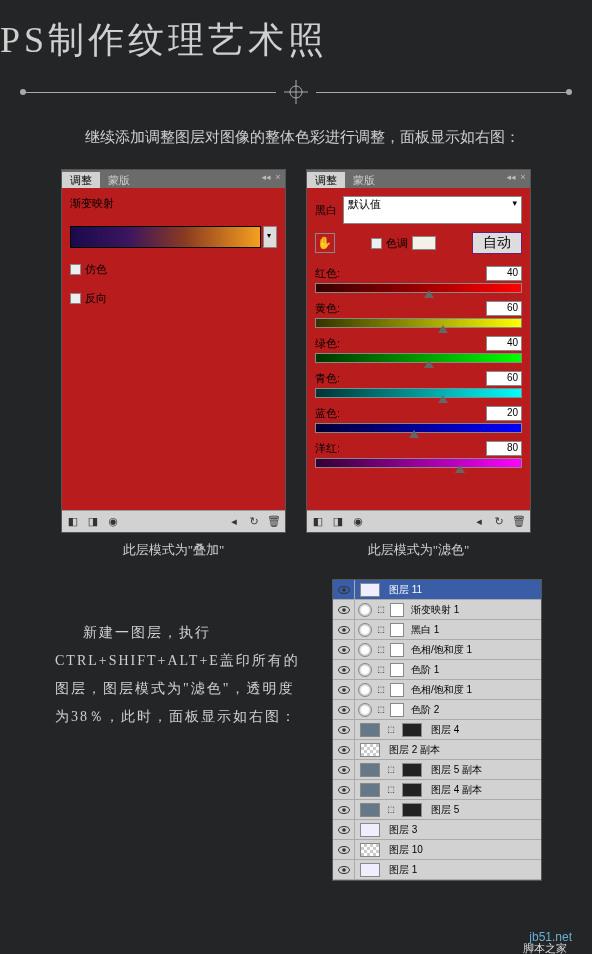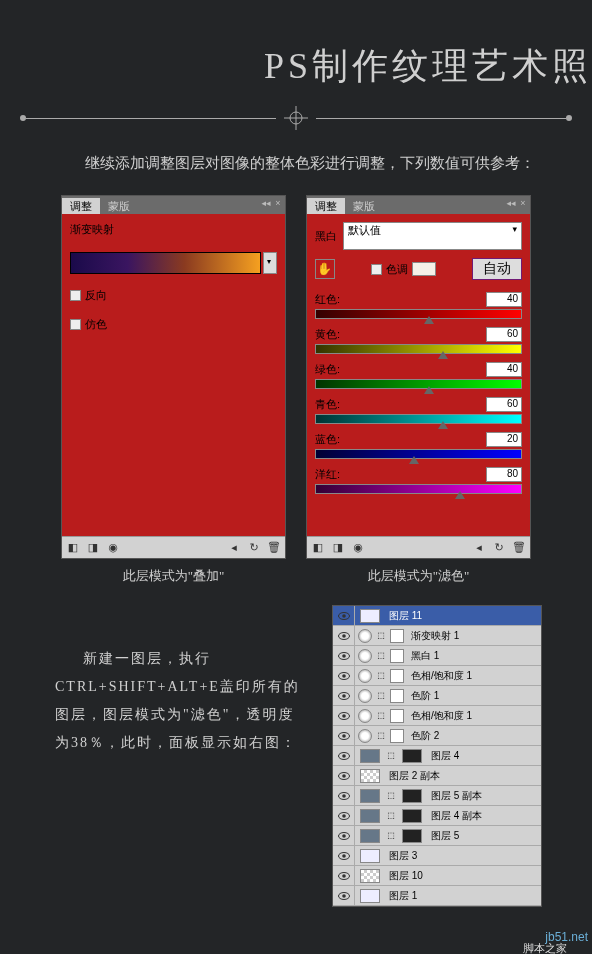--- a/index.html
+++ b/index.html
@@ -6,22 +6,22 @@
 body {
   width: 592px;
   height: 954px;
   background: #232527;
   font-family: "Microsoft YaHei", sans-serif;
   color: #d0d0d0;
   overflow: hidden;
   position: relative;
 }
 .header {
-  text-align: right;
-  padding-top: 42px;
+  text-align: left;
+  padding-top: 16px;
 }
 .title {
   font-size: 36px;
   color: #cfcfcf;
   letter-spacing: 4px;
   font-weight: normal;
   font-family: "SimSun", serif;
 }
 .divider {
   display: flex;
@@ -312,21 +312,21 @@
     linear-gradient(45deg, #ccc 25%, transparent 25%),
     linear-gradient(-45deg, #ccc 25%, transparent 25%),
     linear-gradient(45deg, transparent 75%, #ccc 75%),
     linear-gradient(-45deg, transparent 75%, #ccc 75%);
   background-size: 6px 6px;
   background-position: 0 0, 0 3px, 3px -3px, -3px 0;
 }
 .layer-name { padding-left: 4px; font-size: 10px; }
 .watermark {
   position: absolute;
-  right: 4px;
+  right: 20px;
   bottom: 10px;
   font-size: 12px;
   color: #6aaed6;
 }
 .watermark-sub {
   position: absolute;
   right: 25px;
   bottom: -2px;
   font-size: 11px;
   color: #ddd;
@@ -346,21 +346,21 @@
           <circle cx="12" cy="12" r="6" fill="none" stroke="#aaa" stroke-width="1"></circle>
           <line x1="12" y1="0" x2="12" y2="24" stroke="#aaa" stroke-width="1"></line>
           <line x1="0" y1="12" x2="24" y2="12" stroke="#aaa" stroke-width="1"></line>
         </svg>
     </div>
     <div class="divider-line"></div>
     <div class="divider-dot"></div>
   </div>
 </div>
 
-<p class="intro">继续添加调整图层对图像的整体色彩进行调整，下列数值可供参考：</p>
+<p class="intro">继续添加调整图层对图像的整体色彩进行调整，面板显示如右图：</p>
 
 <div class="panels-row">
 
   <div>
     <div class="panel">
       <div class="panel-header">
         <div class="panel-tab">调整</div>
         <div class="panel-tab inactive">蒙版</div>
         <div class="panel-header-icons">
           <span class="hdr-icon">◂◂</span>
@@ -368,25 +368,25 @@
         </div>
       </div>
       <div class="panel-body" style="min-height:322px;">
         <div class="field-label">渐变映射</div>
         <div class="gradient-row">
           <div class="gradient-preview"></div>
           <div class="tiny-btn"></div>
         </div>
         <div class="check-row">
           <div class="check"></div>
-          <span>反向</span>
+          <span>仿色</span>
         </div>
         <div class="check-row">
           <div class="check"></div>
-          <span>仿色</span>
+          <span>反向</span>
         </div>
       </div>
       <div class="panel-footer">
         <span class="ft-icon">◧</span>
         <span class="ft-icon">◨</span>
         <span class="ft-icon">◉</span>
         <span class="sep"></span>
         <span class="ft-icon">◂</span>
         <span class="ft-icon">↻</span>
         <span class="ft-icon">🗑</span>

